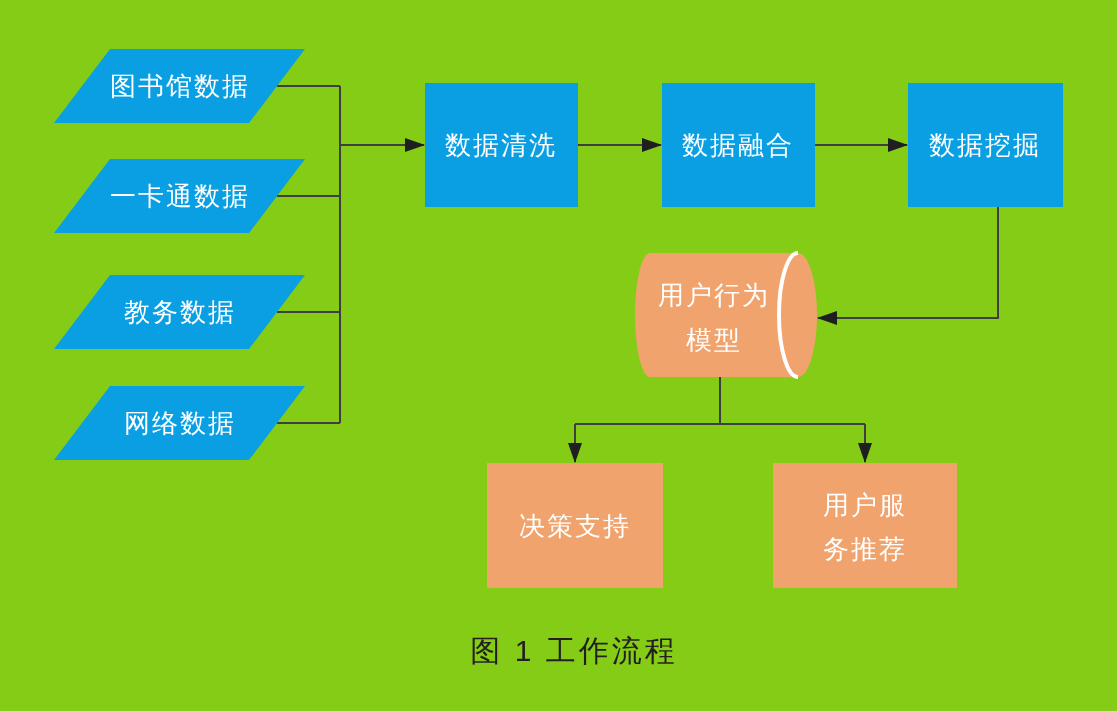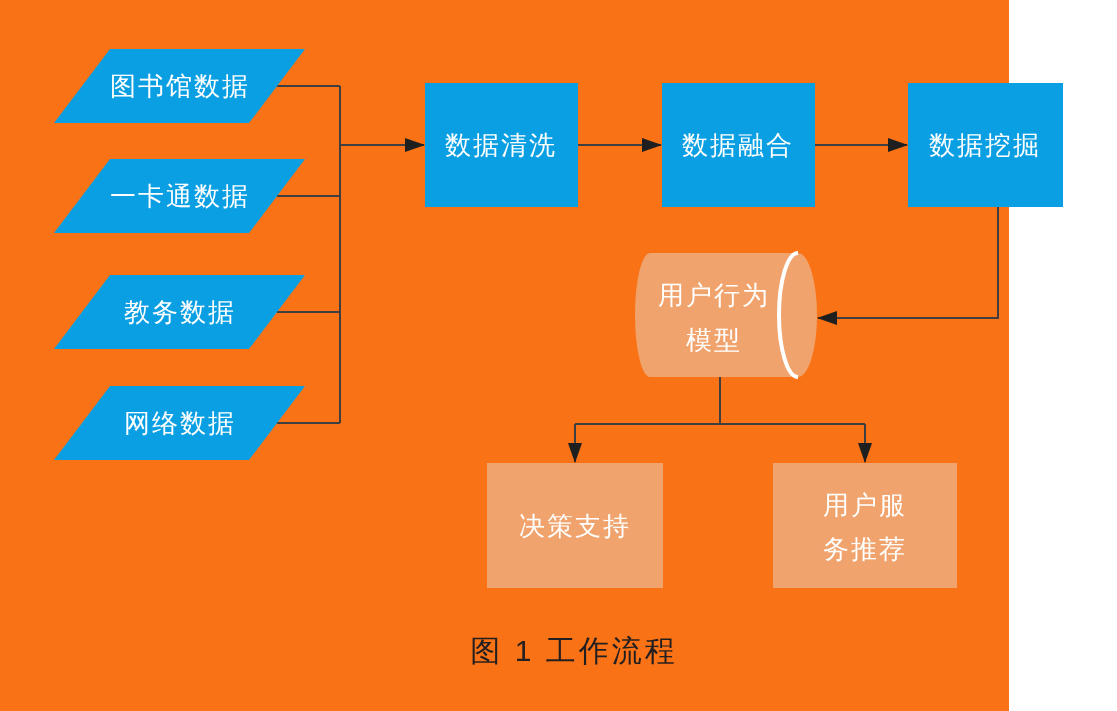--- a/index.html
+++ b/index.html
@@ -6,23 +6,23 @@
     margin: 0;
     padding: 0;
     background: #ffffff;
     width: 1117px;
     height: 711px;
     overflow: hidden;
     font-family: "Liberation Sans", sans-serif;
   }
   #stage {
     position: relative;
-    width: 1009px;
+    width: 1117px;
     height: 711px;
-    background: #f97316;
+    background: #84cc16;
   }
   svg { display: block; }
   .node-label {
     font-family: "Liberation Sans", sans-serif;
     font-size: 26px;
     letter-spacing: 2px;
     text-anchor: middle;
   }
   .caption-label {
     font-family: "Liberation Sans", sans-serif;

